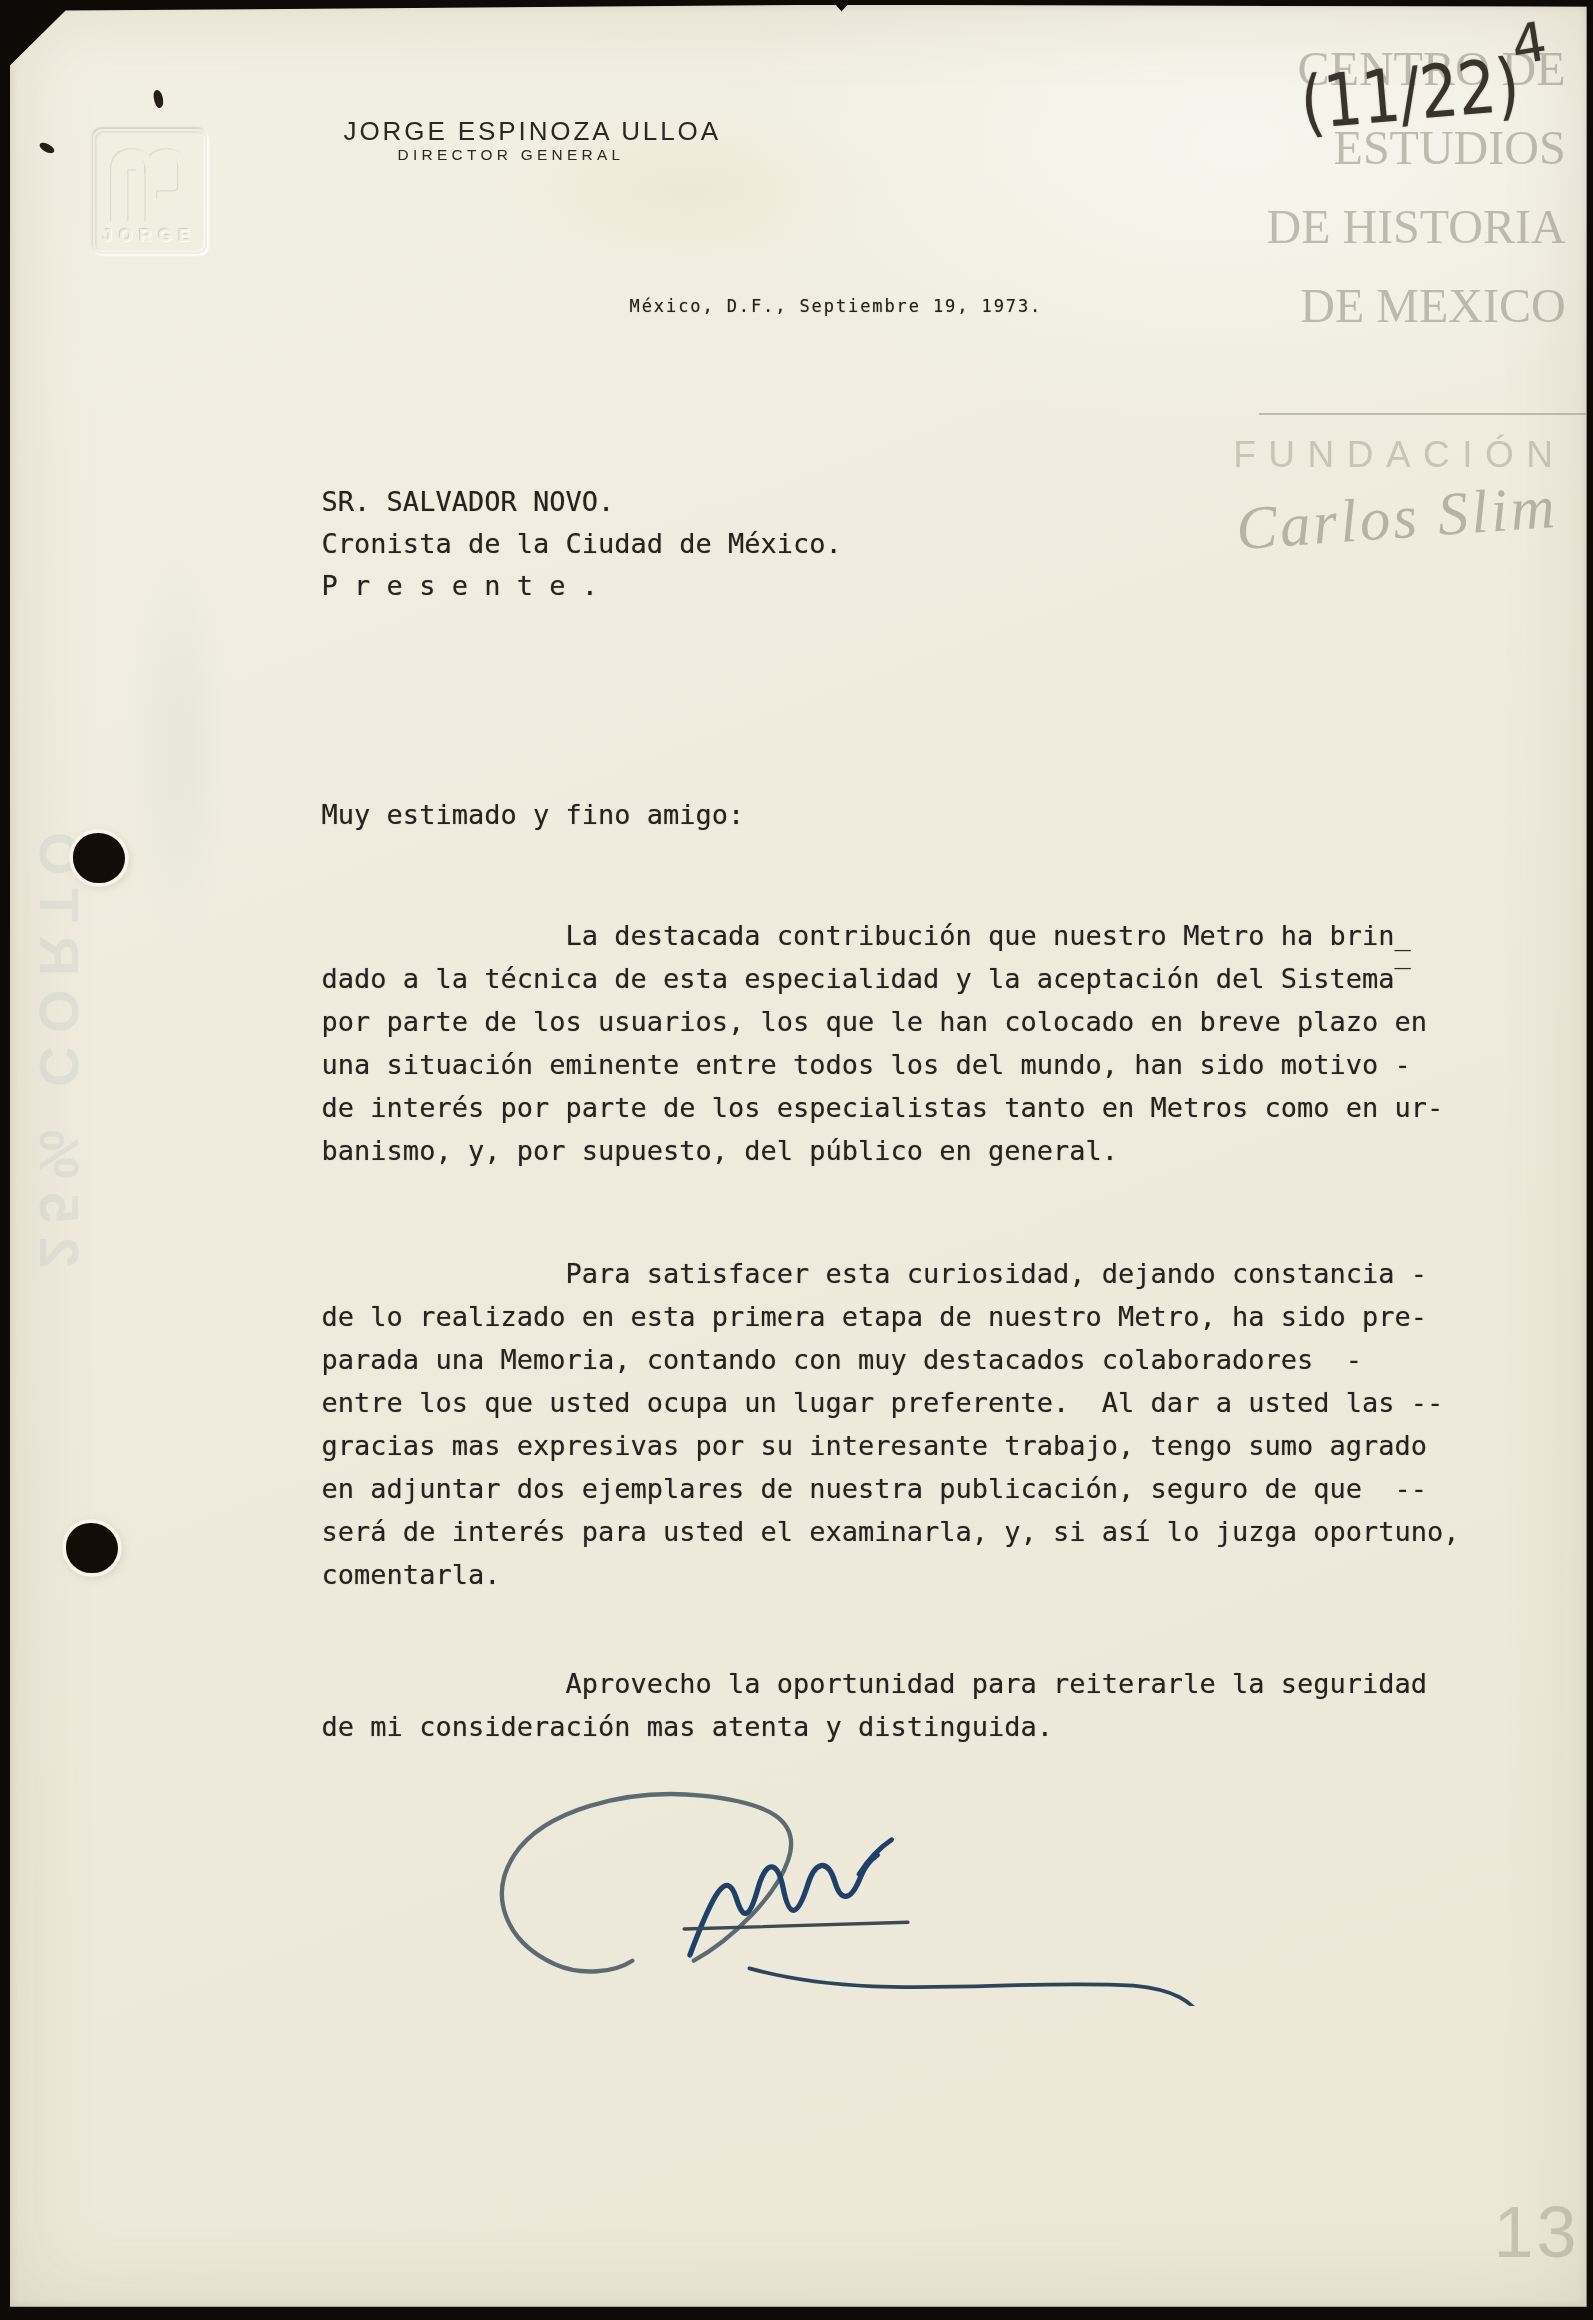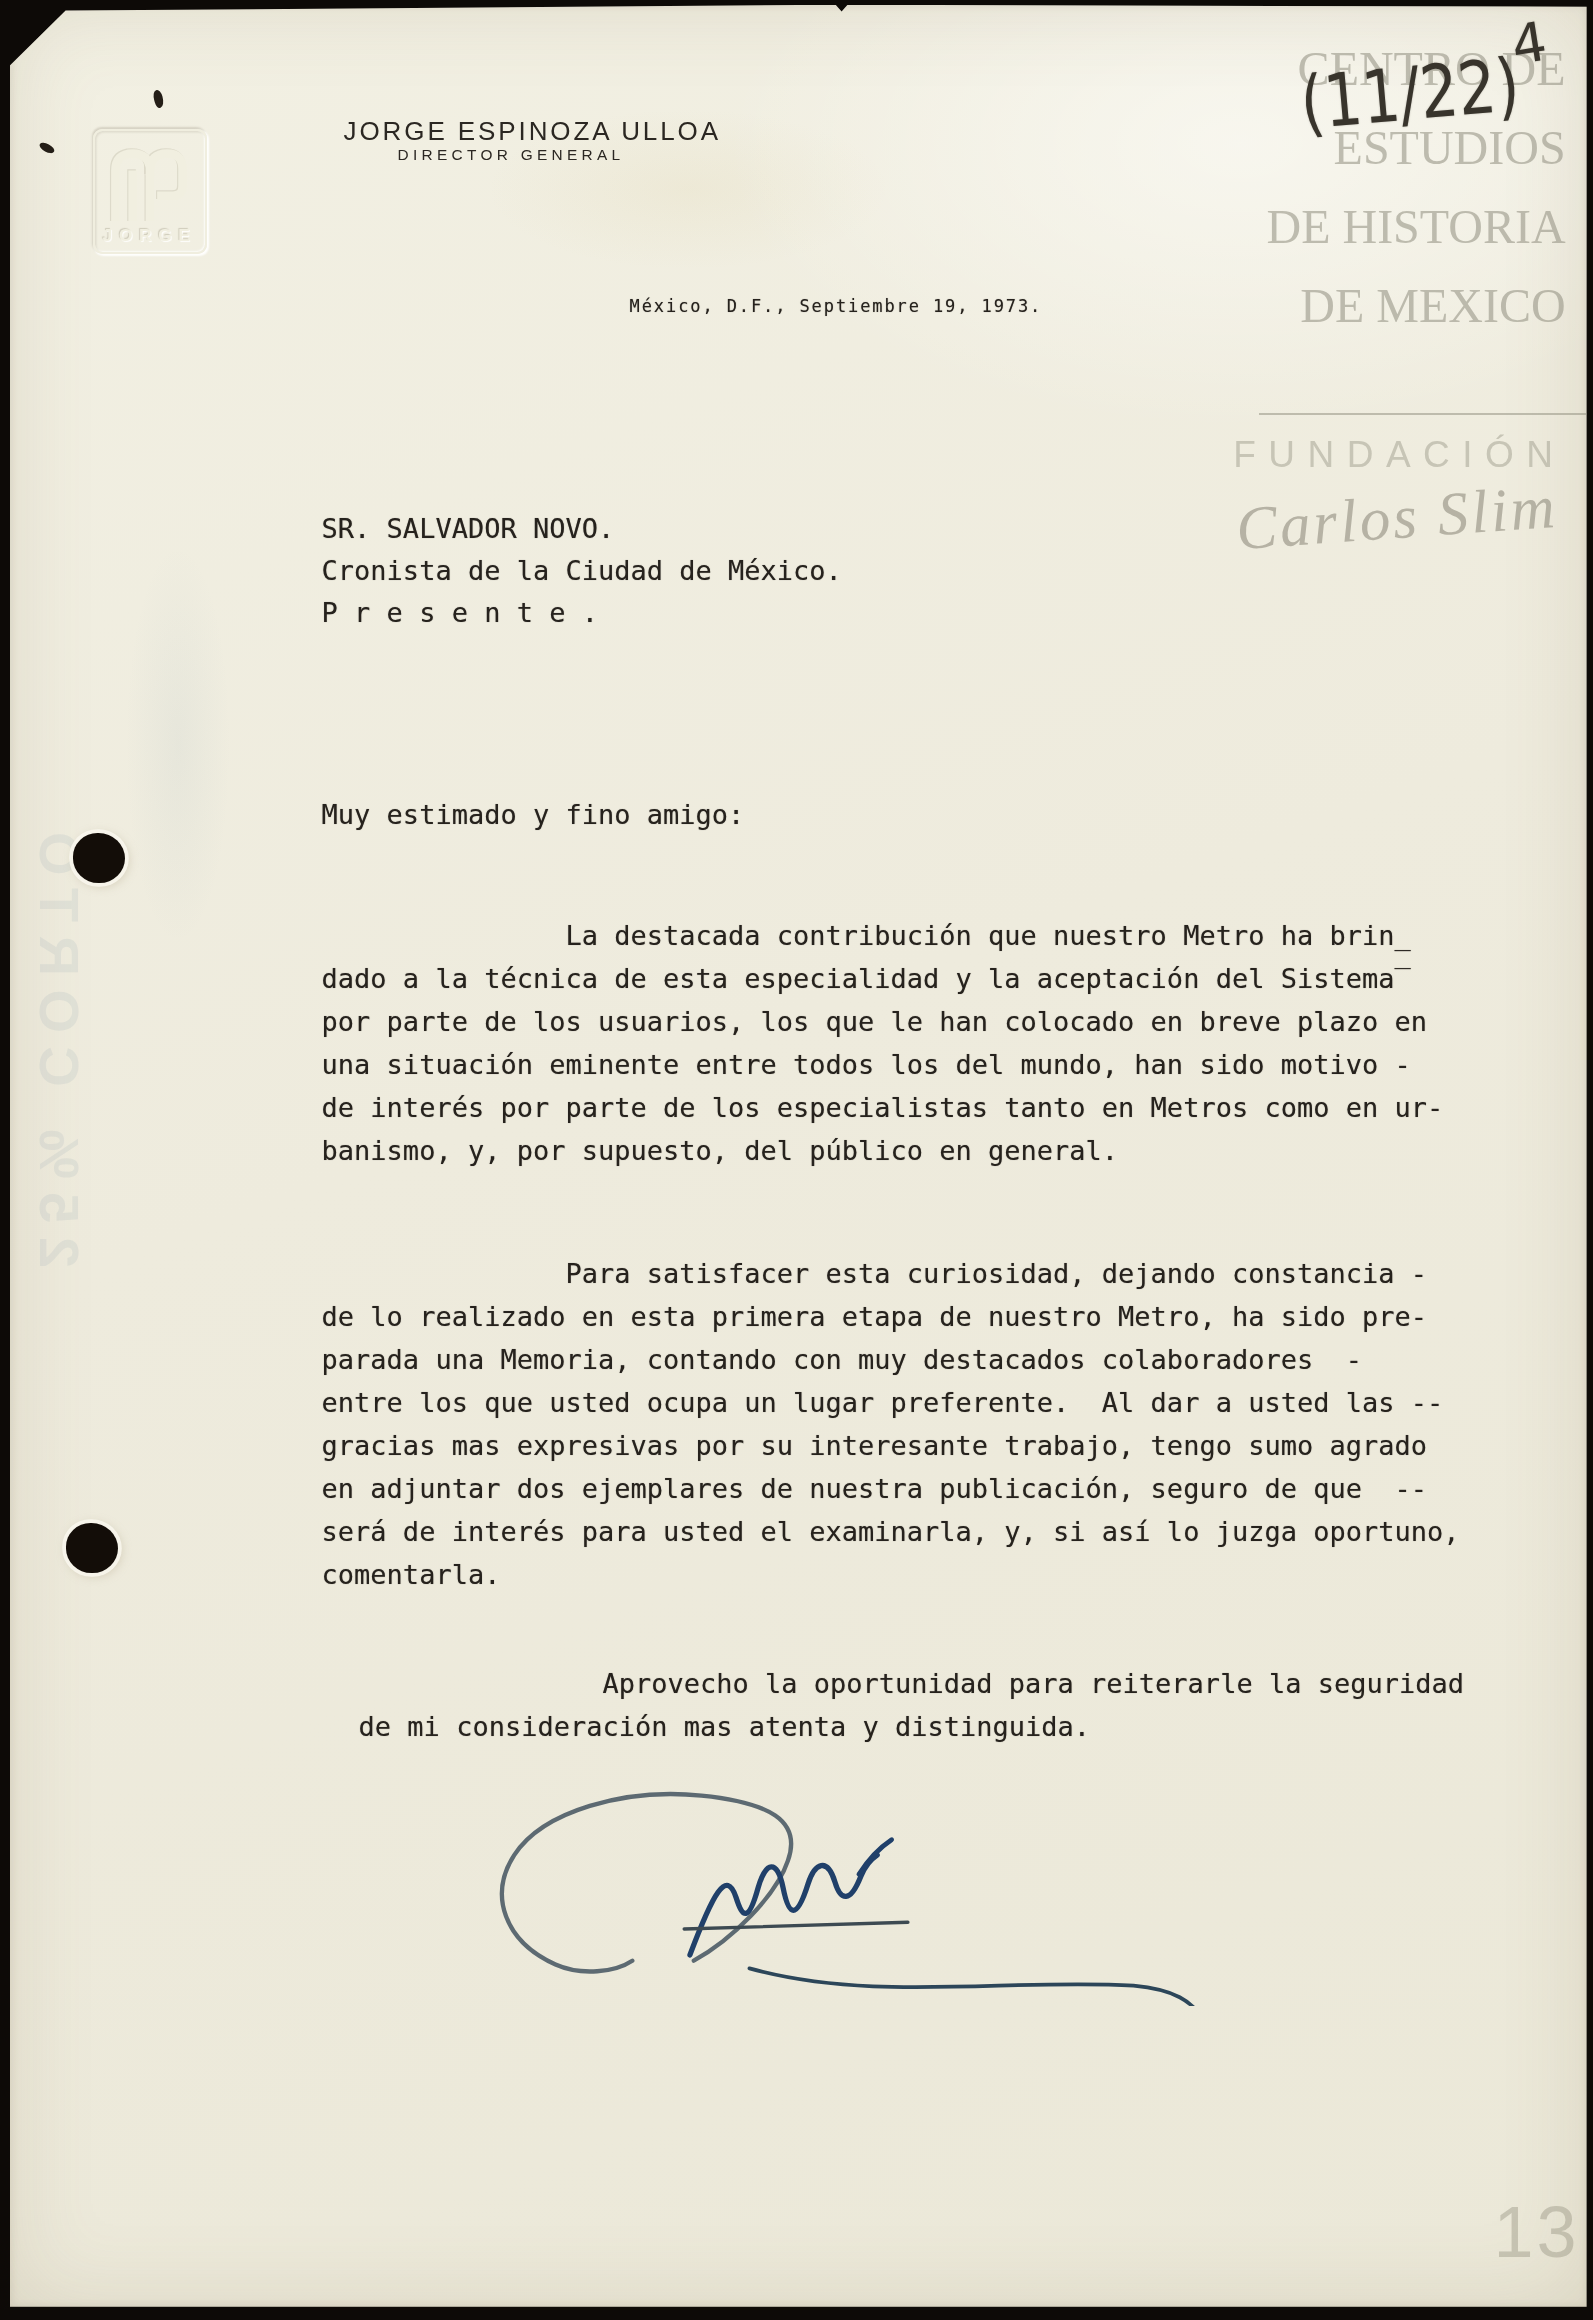--- a/index.html
+++ b/index.html
@@ -97,21 +97,21 @@
     <div id="wm-rule"></div>
     <div class="wm" id="wm-fund">FUNDACIÓN</div>
     <div class="wm" id="wm-slim">Carlos Slim</div>
 
     <div class="pencil" id="folio">(11/22)</div>
     <div class="pencil" id="pagenum">4</div>
     <div id="faint13">13</div>
 
     <div class="type" style="left:620px;top:291px;font-size:17px;letter-spacing:1.9px;text-align:center;">México, D.F., Septiembre 19, 1973.</div>
 
-    <div class="type body-block" style="top:503px;font-size:27px;line-height:42px;">SR. SALVADOR NOVO.
+    <div class="type body-block" style="top:476px;font-size:27px;line-height:42px;">SR. SALVADOR NOVO.
 Cronista de la Ciudad de México.
 P r e s e n t e .</div>
 
     <div class="type body-block" style="top:909px;">               La destacada contribución que nuestro Metro ha brin_
 dado a la técnica de esta especialidad y la aceptación del Sistema‾
 por parte de los usuarios, los que le han colocado en breve plazo en
 una situación eminente entre todos los del mundo, han sido motivo -
 de interés por parte de los especialistas tanto en Metros como en ur-
 banismo, y, por supuesto, del público en general.</div>
 
@@ -119,21 +119,21 @@
 
     <div class="type body-block" style="top:1247px;">               Para satisfacer esta curiosidad, dejando constancia -
 de lo realizado en esta primera etapa de nuestro Metro, ha sido pre-
 parada una Memoria, contando con muy destacados colaboradores  -
 entre los que usted ocupa un lugar preferente.  Al dar a usted las --
 gracias mas expresivas por su interesante trabajo, tengo sumo agrado
 en adjuntar dos ejemplares de nuestra publicación, seguro de que  --
 será de interés para usted el examinarla, y, si así lo juzga oportuno,
 comentarla.</div>
 
-    <div class="type body-block" style="top:1657px;margin-left:37px;">               Aprovecho la oportunidad para reiterarle la seguridad
+    <div class="type body-block" style="top:1657px;">               Aprovecho la oportunidad para reiterarle la seguridad
 de mi consideración mas atenta y distinguida.</div>
 
     <svg id="sig" width="749" height="226" viewBox="0 0 780 235">
       <g fill="none" stroke-linecap="round" stroke-linejoin="round">
         <path d="M 168,188 C 150,200 115,204 88,192 C 35,168 18,120 45,78 C 75,32 160,8 240,16 C 310,23 345,42 330,84 C 318,120 272,166 232,188" stroke="#5d6a72" stroke-width="4.5"></path>
         <path d="M 228,182 C 252,118 266,92 276,122 C 283,144 289,148 299,112 C 307,84 319,82 325,112 C 331,142 339,146 351,108 C 358,86 371,80 379,106 C 385,126 395,128 406,100 C 411,88 417,82 423,78" stroke="#20406a" stroke-width="5.5"></path>
         <path d="M 404,98 C 414,82 426,70 438,62" stroke="#20406a" stroke-width="5"></path>
         <path d="M 222,155 L 455,148" stroke="#3d4a52" stroke-width="3.5"></path>
         <path d="M 290,196 C 420,232 560,206 690,214 C 732,218 752,230 762,250" stroke="#2c4659" stroke-width="4"></path>
       </g>

